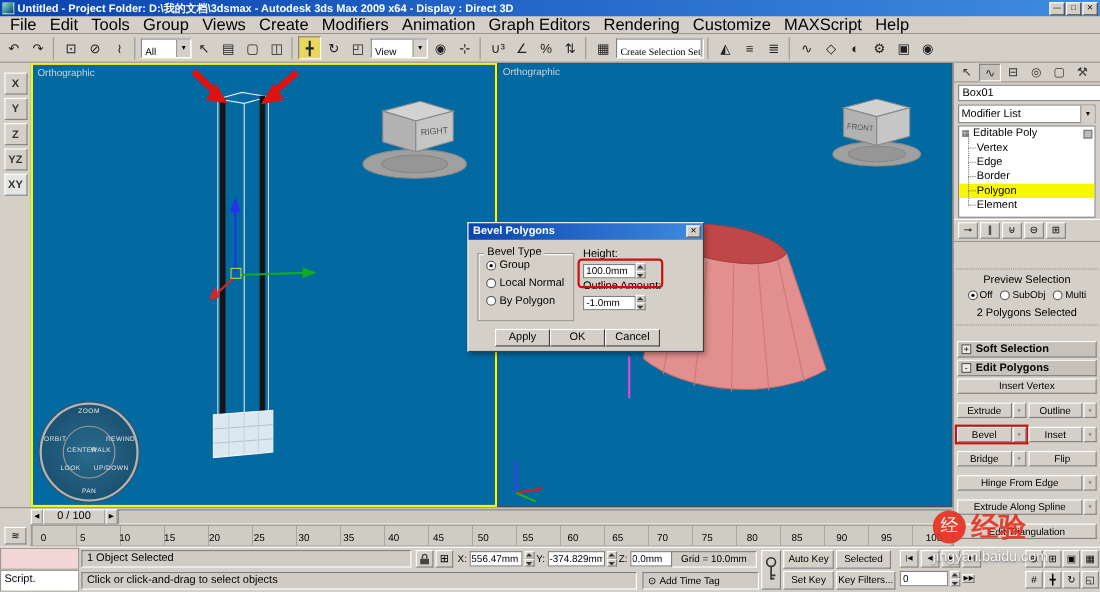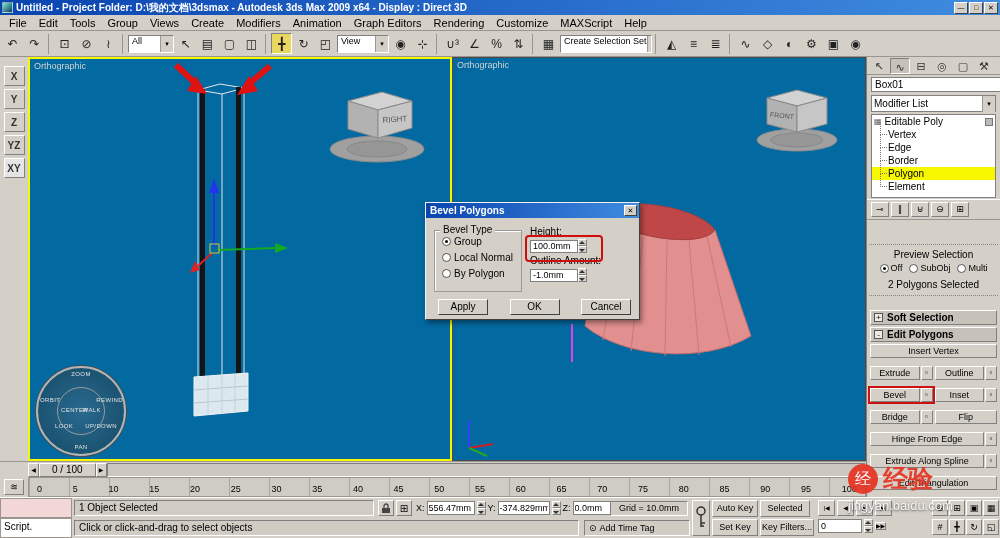--- a/index.html
+++ b/index.html
@@ -7,26 +7,26 @@
   body{font-family:"Liberation Sans","DejaVu Sans",sans-serif;background:#d4d0c8;color:#000;}
   .app{position:absolute;left:0;top:0;width:1000px;height:538px;background:#d4d0c8;overflow:hidden;}
 
   
   .titlebar{position:absolute;left:0;top:0;width:100%;height:15px;background:linear-gradient(to right,#0a44b0,#3f8ce0);display:flex;align-items:center;gap:3px;padding:0 2px;z-index:20;}
   .app-icon{width:11px;height:11px;background:linear-gradient(135deg,#7ec,#136);border:1px solid rgba(255,255,255,.4);flex:0 0 auto;}
   .title-text{flex:1;color:#fff;font-size:10px;font-weight:bold;white-space:nowrap;overflow:hidden;}
   #winbtns{display:flex;gap:1px;}
   .win-btn{width:14px;height:12px;background:#d4d0c8;border:1px solid;border-color:#fff #404040 #404040 #fff;font-size:7px;line-height:10px;text-align:center;}
   .menubar{position:absolute;left:0;top:15px;width:100%;height:16px;display:flex;align-items:center;padding-left:3px;border-bottom:1px solid #9a968e;background:#d4d0c8;z-index:20;}
-  .menu-item{padding:4px 6px;font-size:11px;white-space:nowrap;}
+  .menu-item{padding:4px 6px;font-size:15px;white-space:nowrap;}
   .toolbar{position:absolute;left:0;top:31px;width:100%;height:26px;display:flex;align-items:center;padding:0 2px;gap:1px;background:#d4d0c8;border-bottom:1px solid #9a968e;z-index:20;overflow:hidden;}
   .tb-btn{width:21px;height:21px;flex:0 0 auto;display:flex;align-items:center;justify-content:center;font-size:12px;color:#222;}
   .tb-btn.active{background:#e8d860;border:1px solid;border-color:#808080 #fff #fff #808080;}
   .tb-sep{width:3px;height:20px;border-left:1px solid #9a968e;margin:0 2px;flex:0 0 auto;}
-  .tb-dd{height:18px;flex:0 0 auto;background:#fff;border:1px solid;border-color:#808080 #fff #fff #808080;display:flex;align-items:flex-start;justify-content:space-between;font-size:9px;padding-left:3px;overflow:hidden;white-space:nowrap;}
+  .tb-dd{height:18px;flex:0 0 auto;background:#fff;border:1px solid;border-color:#808080 #fff #fff #808080;display:flex;align-items:flex-end;justify-content:space-between;font-size:9px;padding-left:3px;overflow:hidden;white-space:nowrap;}
   .tb-dd-arrow{width:13px;height:16px;background:#d4d0c8;border-left:1px solid #999;text-align:center;font-size:7px;line-height:15px;flex:0 0 auto;}
 
   
   .main{position:absolute;left:0;top:57px;width:1000px;height:440px;}
   .axiscol{position:absolute;left:0;top:0;width:28px;height:100%;display:flex;flex-direction:column;align-items:center;gap:3px;padding-top:9px;}
   .axis-btn{width:21px;height:20px;background:#d4d0c8;border:1px solid;border-color:#fff #808080 #808080 #fff;font-size:10px;font-weight:bold;color:#333;display:flex;align-items:center;justify-content:center;}
   .axis-btn.active{background:#e5e5e5;}
   .viewport{position:absolute;top:0;height:404px;background:#0369a1;overflow:hidden;}
   .vp-left{left:28px;width:424px;border:2px solid #f7f700;}
   .vp-right{left:452px;width:414px;border:1px solid #4a4a4a;}
@@ -88,21 +88,21 @@
   .dlg-close{width:13px;height:11px;background:#d4d0c8;border:1px solid;border-color:#fff #404040 #404040 #fff;font-size:7px;line-height:9px;text-align:center;}
   .dlg-body{position:relative;height:103px;font-size:10px;}
   .groupbox{position:absolute;left:8px;top:12px;width:88px;height:62px;border:1px solid #999;box-shadow:1px 1px 0 #fff inset;}
   .gb-label{position:absolute;top:-7px;left:5px;background:#d4d0c8;padding:0 3px;font-size:10px;}
   .radio-row{display:flex;align-items:center;gap:3px;margin:5px 0 0 7px;font-size:10px;white-space:nowrap;}
   .dlg-right{position:absolute;left:104px;top:6px;width:106px;}
   .dlg-label{font-size:10px;margin-top:2px;}
   .dlg-field{display:flex;align-items:center;margin-top:2px;}
   .dlg-field input{width:48px;height:13px;border:1px solid #808080;font-size:9px;padding:0 2px;font-family:inherit;}
   .anno-height{position:absolute;left:99px;top:17px;width:78px;height:27px;border:2px solid #d00c0c;border-radius:4px;z-index:5;}
-  .dlg-buttons{position:absolute;left:12px;right:8px;bottom:6px;display:flex;justify-content:space-between;}
+  .dlg-buttons{position:absolute;left:24px;right:8px;bottom:6px;display:flex;}
   .dlg-btn{width:50px;height:16px;background:#d4d0c8;border:1px solid;border-color:#fff #404040 #404040 #fff;font-size:10px;line-height:14px;text-align:center;}
 
   
   .trackbar{position:absolute;left:0;top:461px;width:866px;height:16px;background:#d4d0c8;border-top:1px solid #9a968e;display:flex;align-items:center;padding-left:28px;}
   .ts-arrow{width:11px;height:14px;background:#d4d0c8;border:1px solid;border-color:#fff #808080 #808080 #fff;font-size:6px;line-height:12px;text-align:center;flex:0 0 auto;}
   .ts-handle{height:14px;padding:0 12px;background:#d4d0c8;border:1px solid;border-color:#fff #808080 #808080 #fff;font-size:10px;line-height:12px;flex:0 0 auto;}
   .ts-track{flex:1;height:14px;background:#ccc8c0;border:1px solid;border-color:#808080 #fff #fff #808080;}
   .ruler{position:absolute;left:0;top:477px;width:866px;height:20px;display:flex;background:#d4d0c8;}
   .ruler-left{width:28px;display:flex;align-items:center;justify-content:center;}
   .mini-ce{width:20px;height:16px;border:1px solid;border-color:#fff #808080 #808080 #fff;font-size:9px;line-height:14px;text-align:center;}
@@ -208,21 +208,21 @@
       </span>
       <span class="tb-btn">◉</span>
       <span class="tb-btn">⊹</span>
       <span class="tb-sep"></span>
       <span class="tb-btn">∪³</span>
       <span class="tb-btn">∠</span>
       <span class="tb-btn">%</span>
       <span class="tb-btn">⇅</span>
       <span class="tb-sep"></span>
       <span class="tb-btn">▦</span>
-      <span class="tb-dd" style="width: 92px;">
+      <span class="tb-dd" style="width: 80px; font-family: Liberation Serif, serif;">
         <span>Create Selection Set</span>
         <span class="tb-dd-arrow">▾</span>
       </span>
       <span class="tb-sep"></span>
       <span class="tb-btn">◭</span>
       <span class="tb-btn">≡</span>
       <span class="tb-btn">≣</span>
       <span class="tb-sep"></span>
       <span class="tb-btn">∿</span>
       <span class="tb-btn">◇</span>

